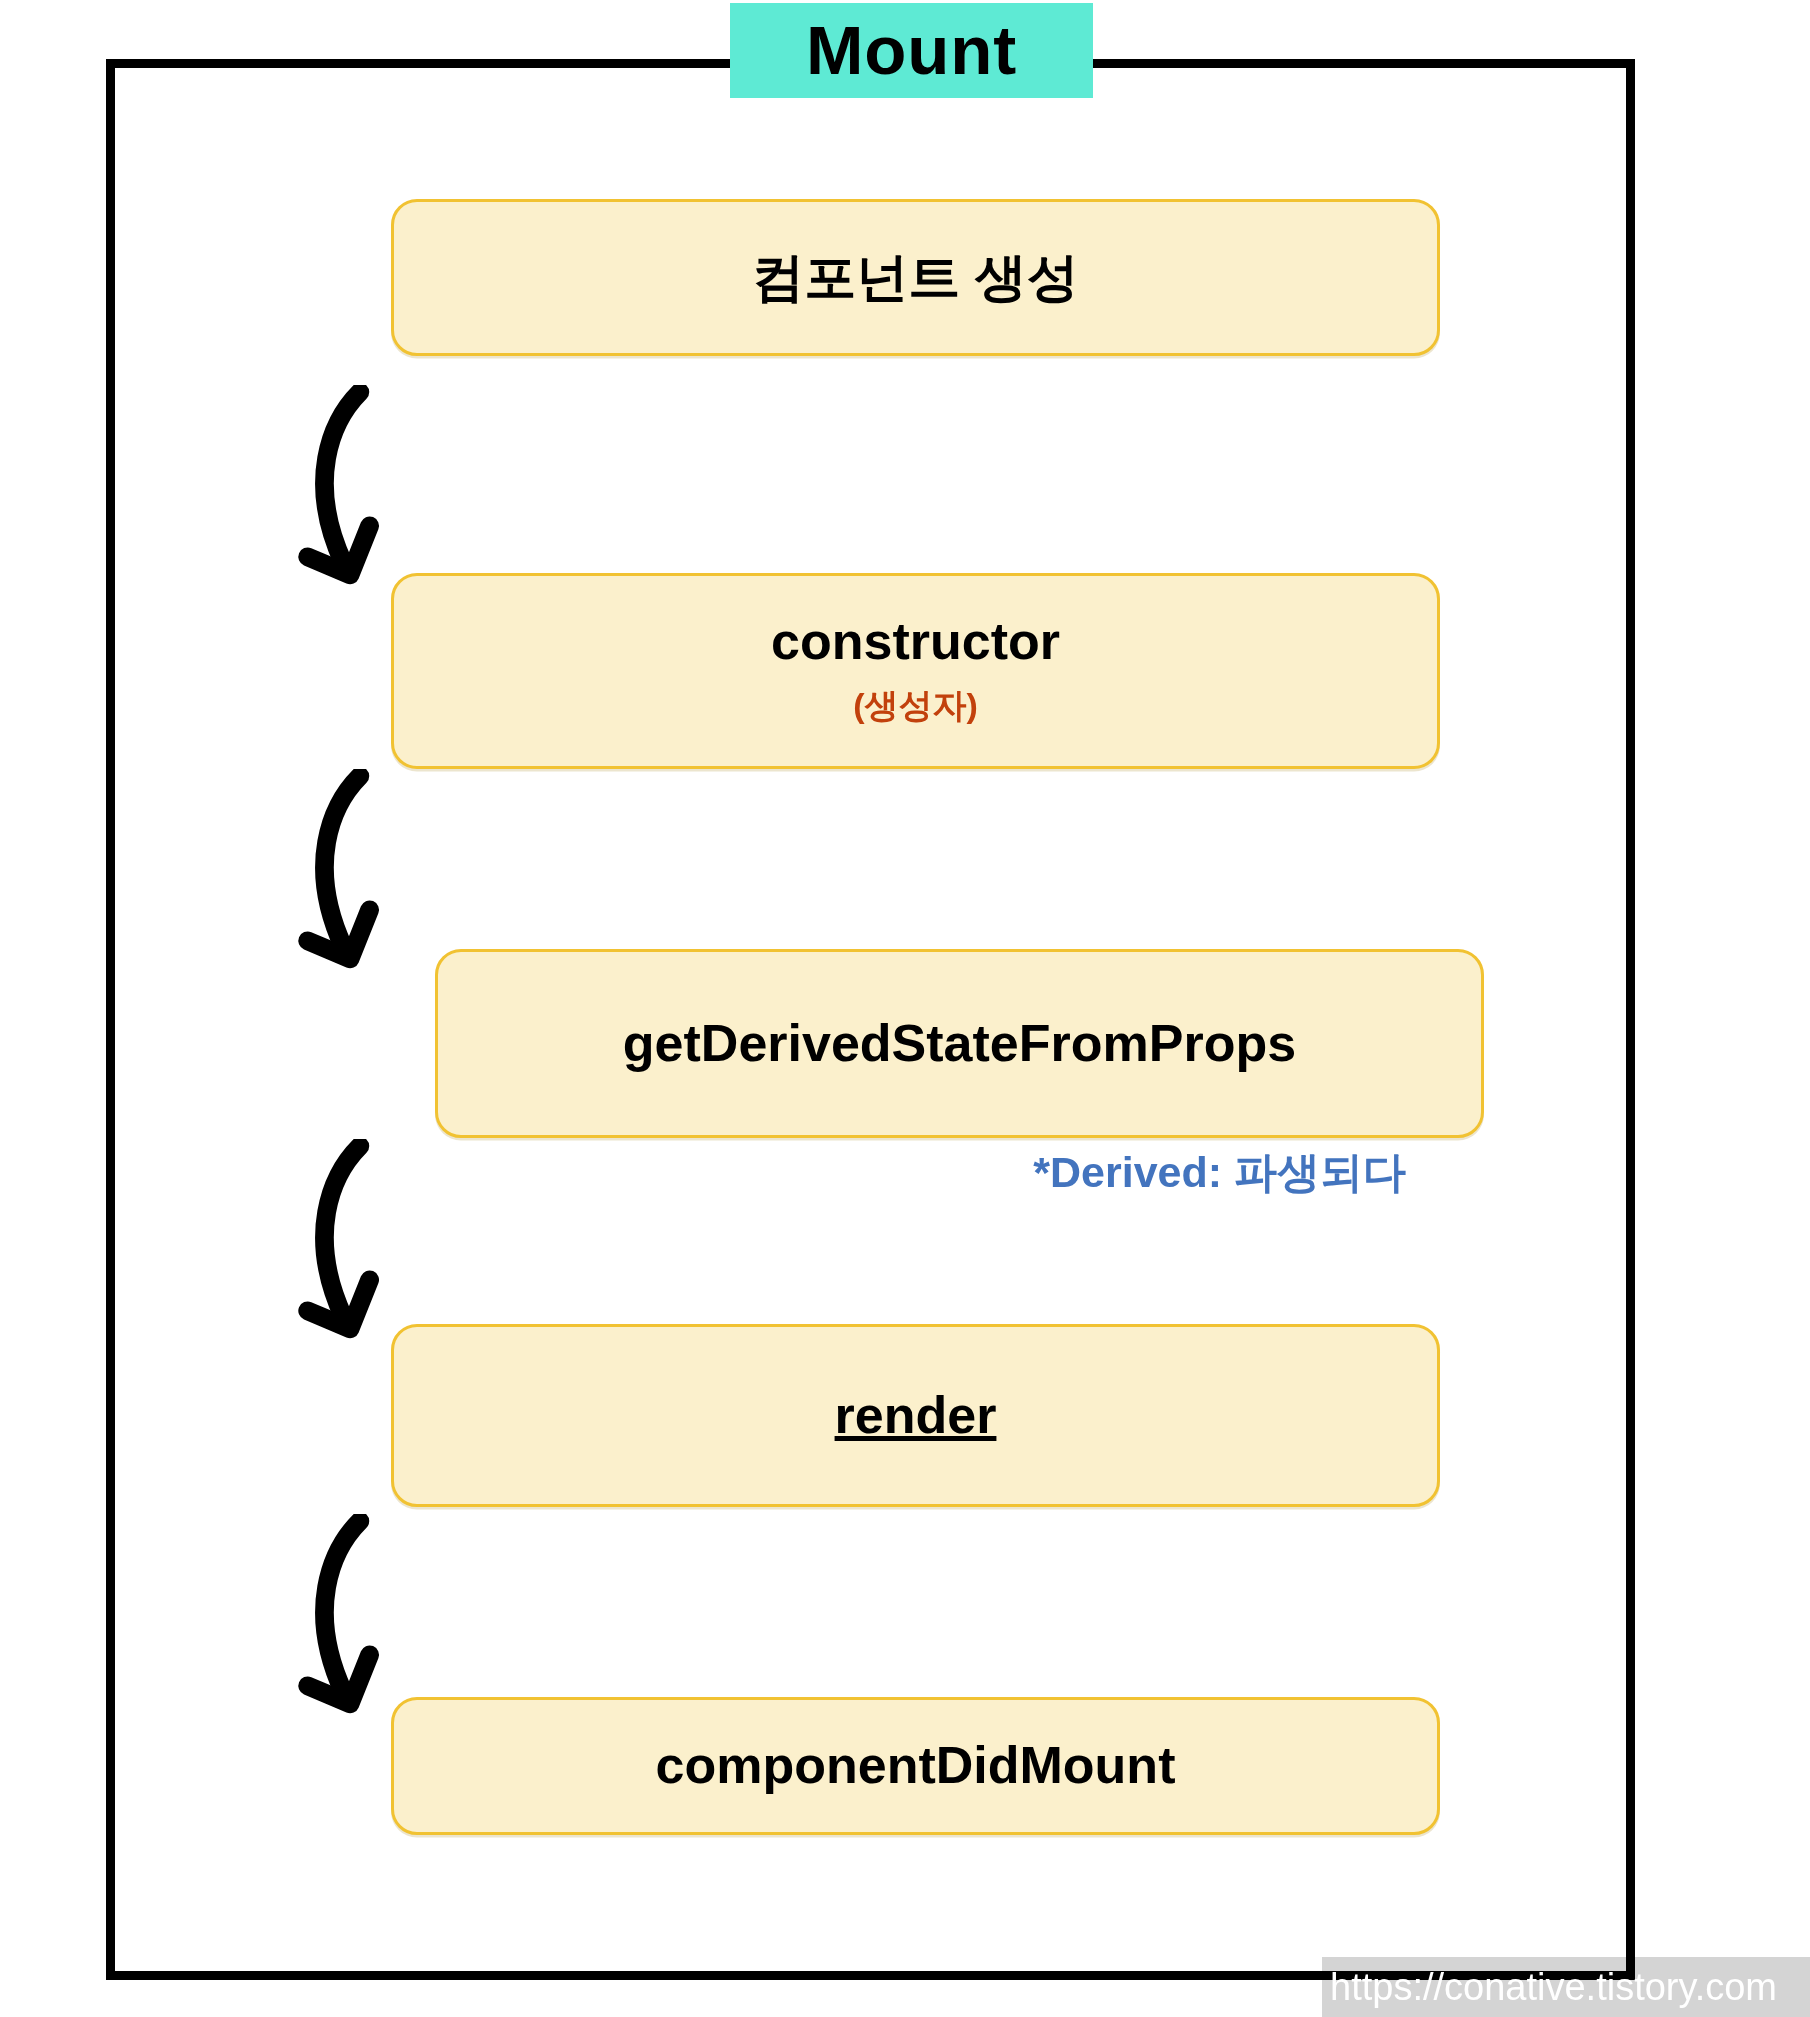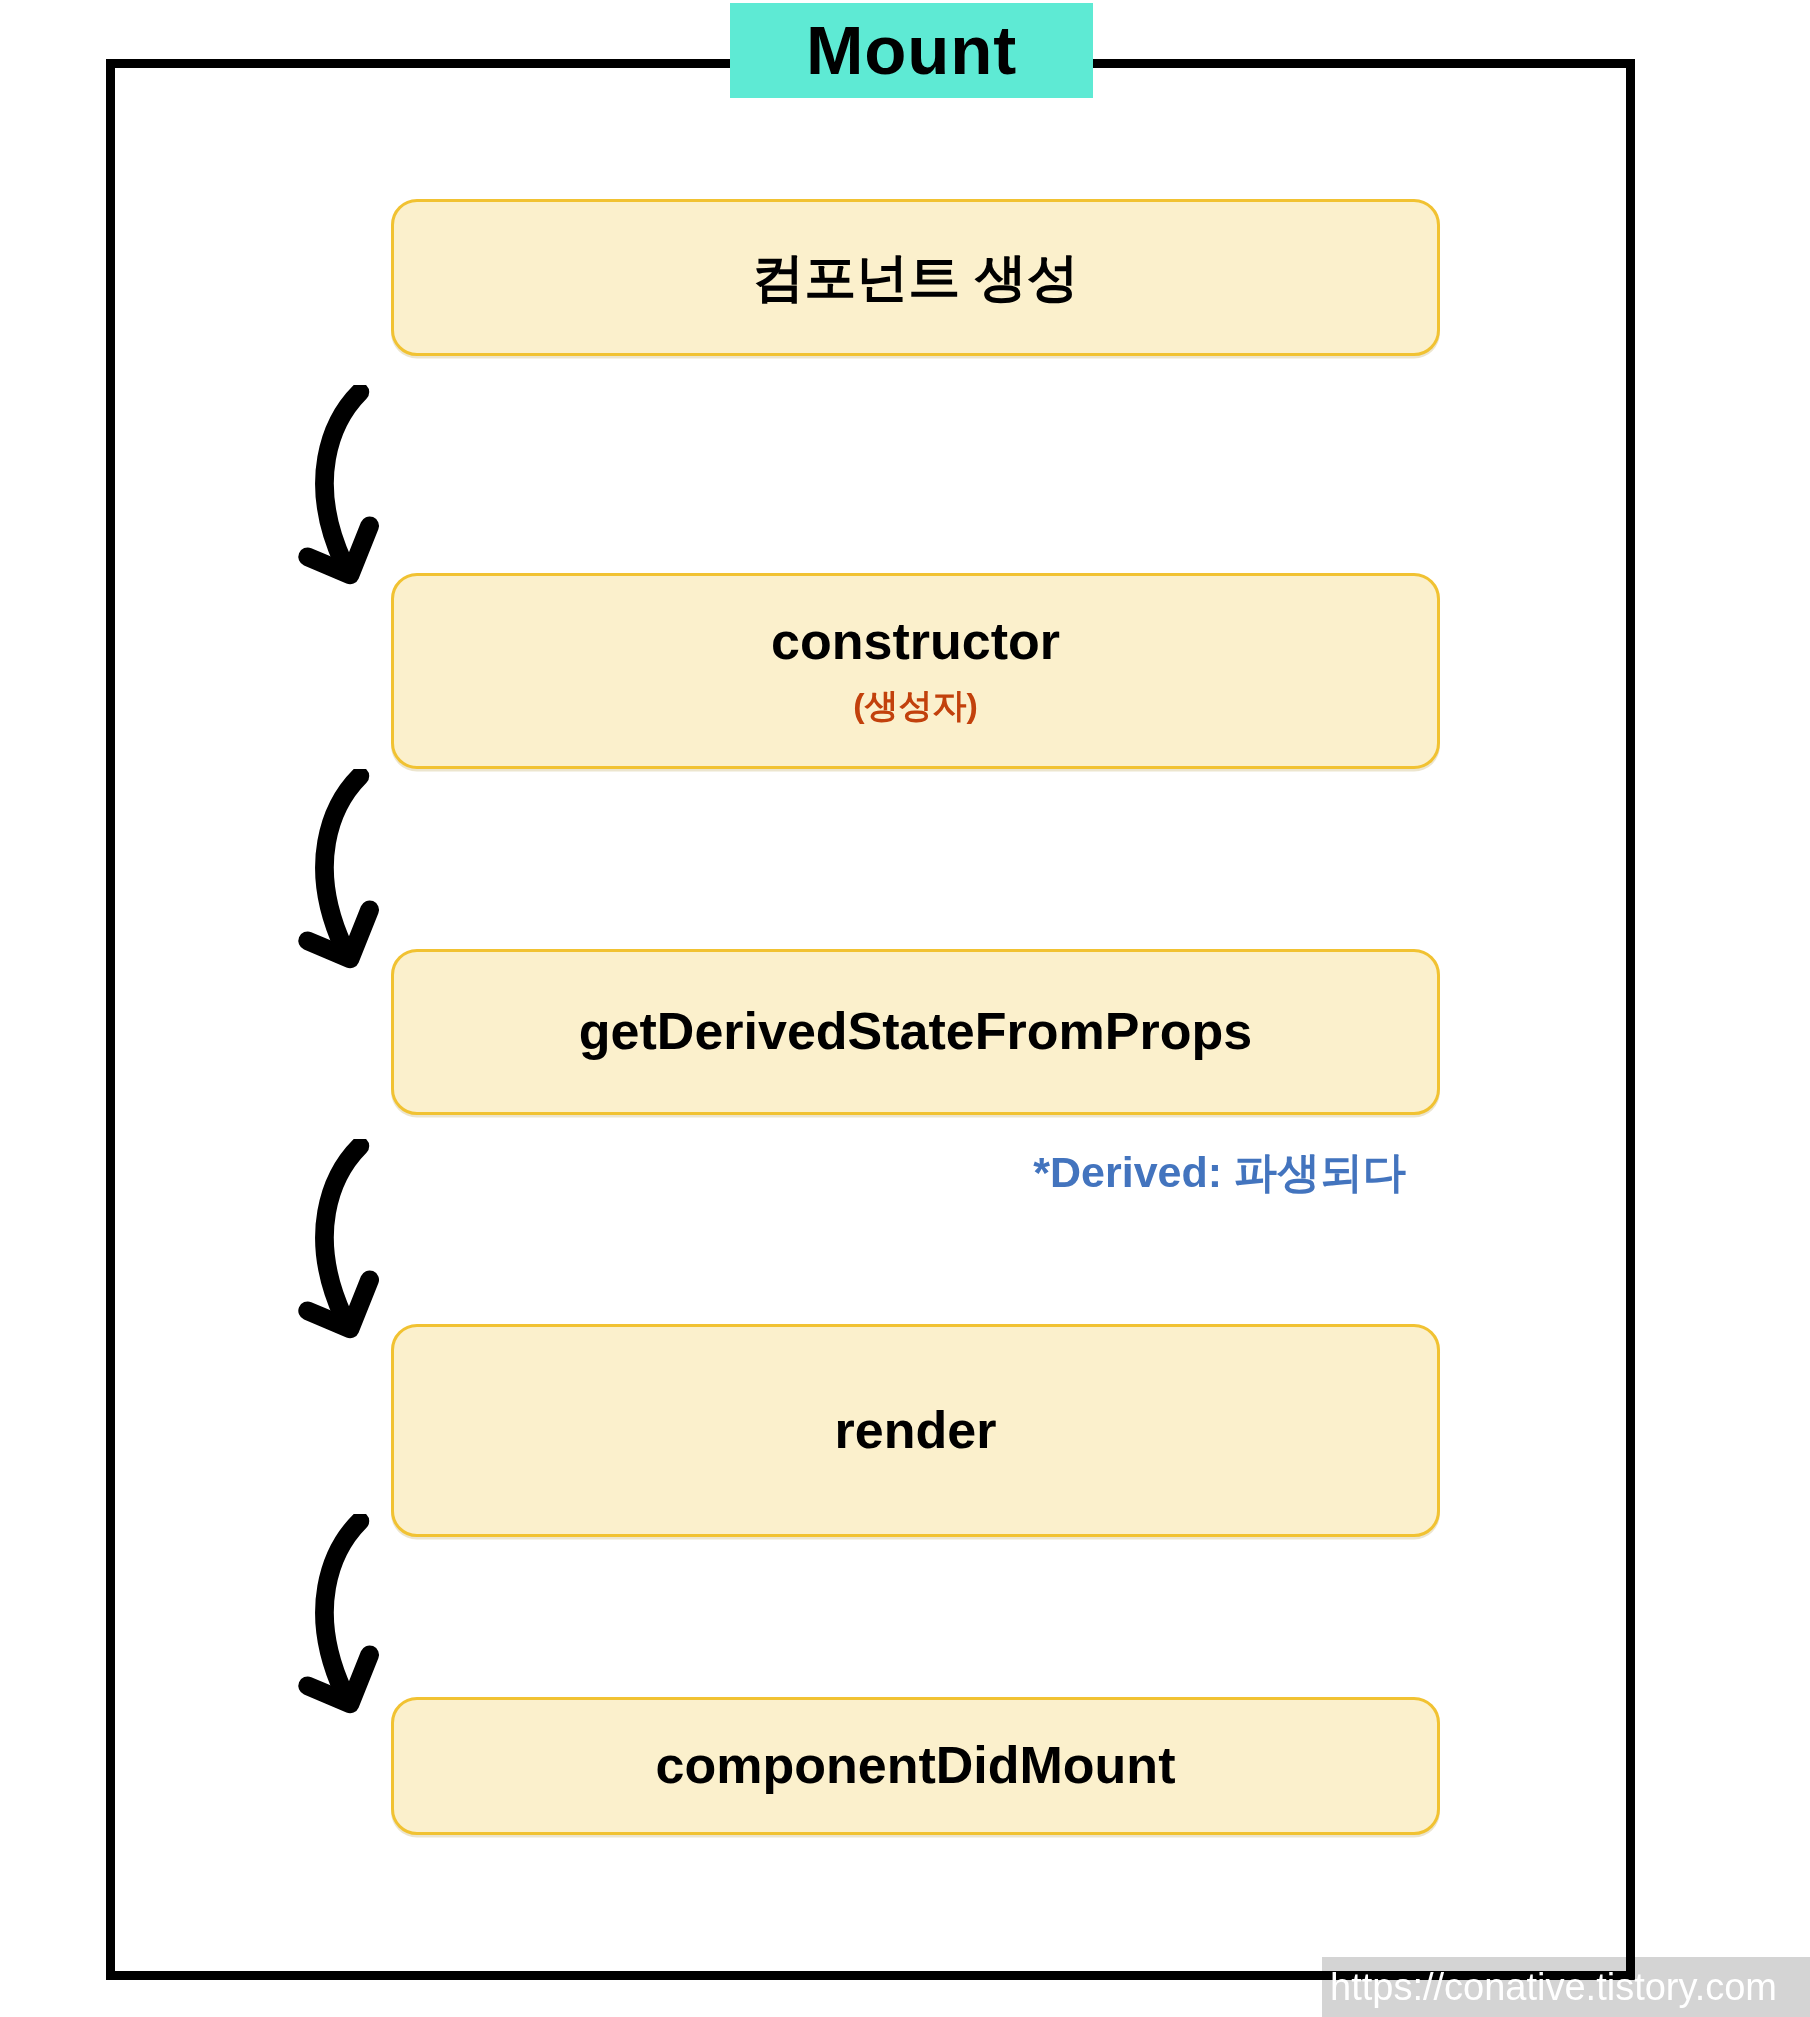--- a/index.html
+++ b/index.html
@@ -37,22 +37,22 @@
     position: absolute; left: 391px; width: 1049px;
     background: var(--box-fill);
     border: 3.3px solid var(--box-border);
     border-radius: 26px;
     display: flex; flex-direction: column; align-items: center; justify-content: center;
     z-index: 1;
     box-shadow: 0 2.5px 0 rgba(180,150,60,0.25);
   }
   .box-1 { top: 199px;  height: 157px; }
   .box-2 { top: 573px;  height: 196px; }
-  .box-3 { top: 949px; height: 166px; }
-  .box-4 { top: 1324px; height: 213px; }
+  .box-3 { top: 949px; height: 189px; margin-left: 44px; }
+  .box-4 { top: 1324px; height: 183px; text-decoration: underline; }
   .box-5 { top: 1697px; height: 138px; }
 
   .box-label {
     font-size: 52px; font-weight: bold; color: #000; text-align: center;
     line-height: 1.1;
   }
   .box-sublabel {
     font-size: 34px; font-weight: bold; color: #c2410c; text-align: center;
     margin-top: 13px;
   }

